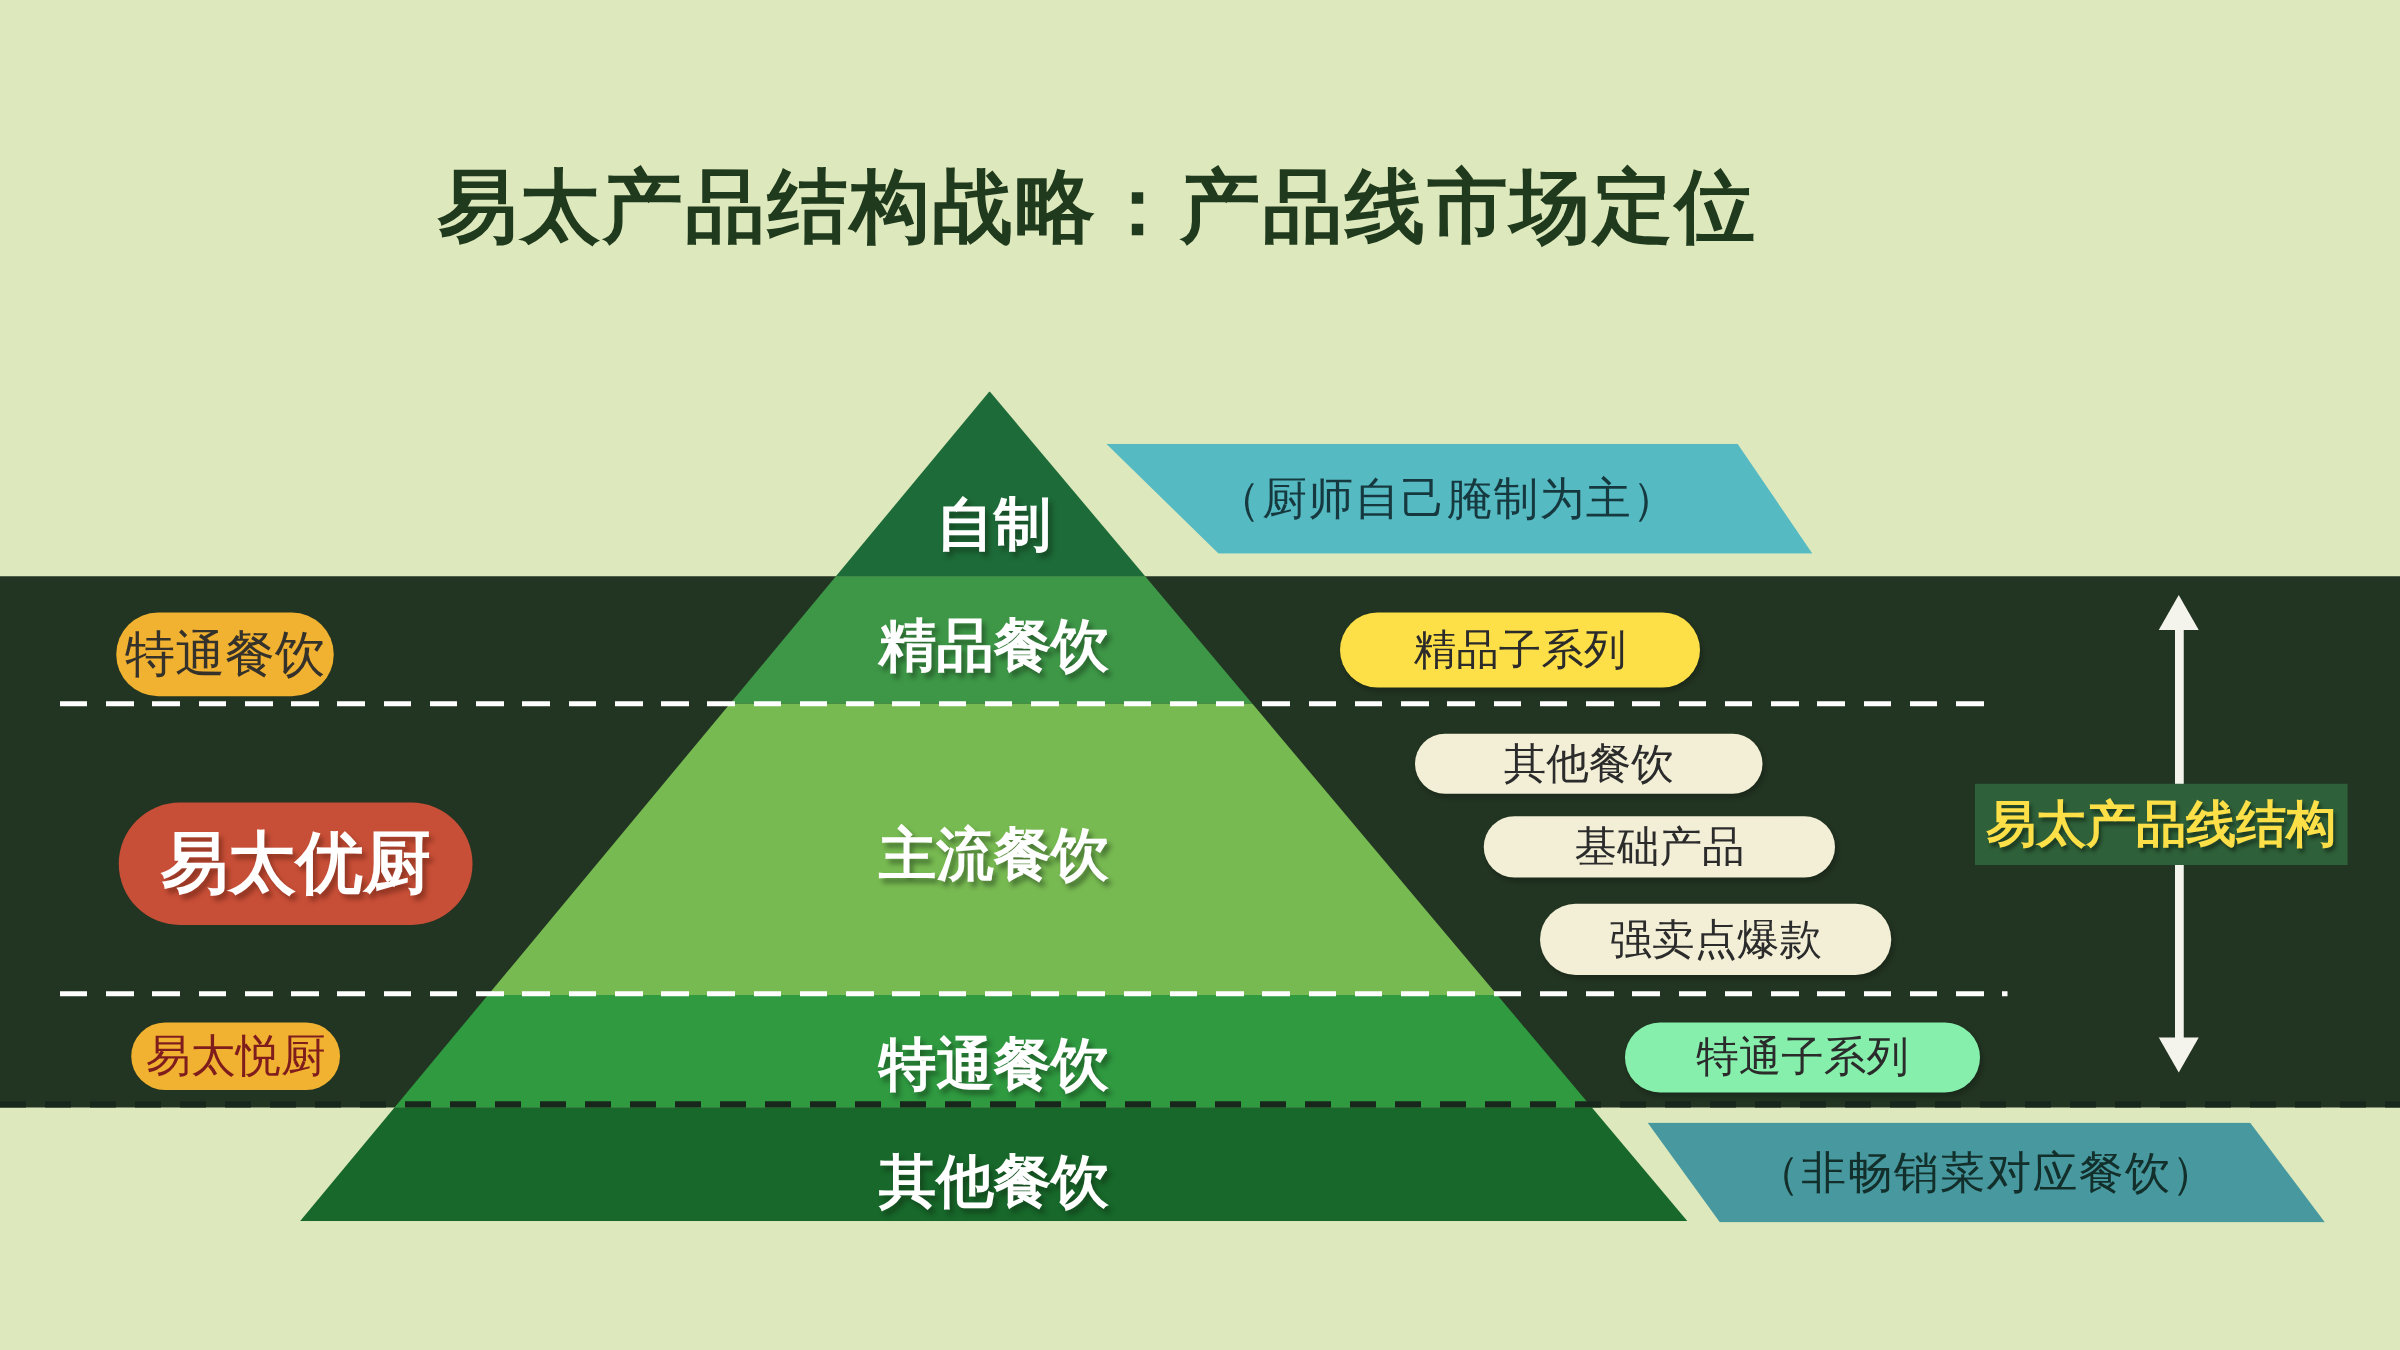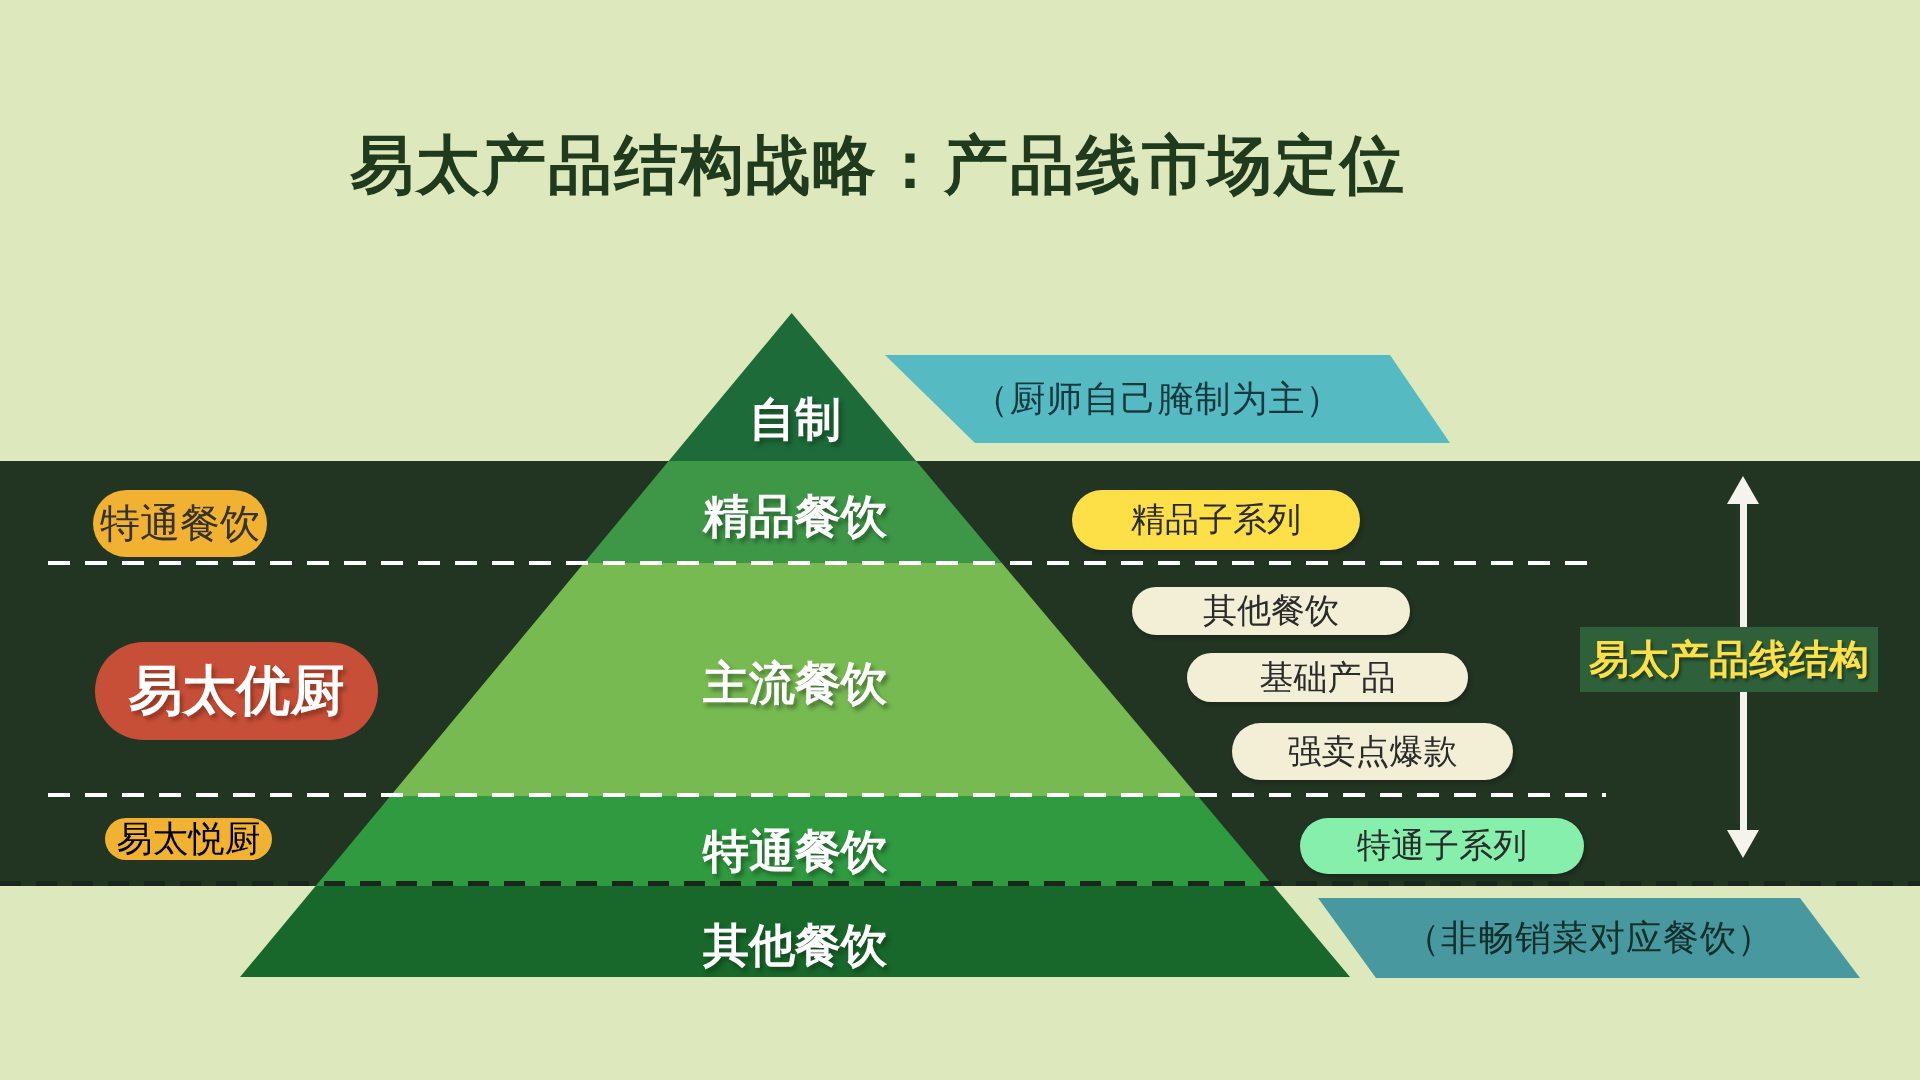--- a/index.html
+++ b/index.html
@@ -35,22 +35,22 @@
                clip-path:polygon(20px 0,525px 0,585px 88px,110px 88px);}
   .callout-bottom{left:1318px;top:898px;width:542px;height:80px;color:#122f2b;
                clip-path:polygon(0 0,482px 0,542px 80px,58px 80px);}
 
   .badge{position:absolute;display:flex;align-items:center;justify-content:center;}
   .badge-star{left:93px;top:490px;width:174px;height:67px;border-radius:34px;
               font-size:40px;color:#35322b;}
   .badge-you{left:95px;top:642px;width:283px;height:98px;border-radius:49px;
              font-size:54px;font-weight:800;color:#ffffff;
              text-shadow:3px 4px 4px rgba(60,15,5,.4);}
-  .badge-yue{left:105px;top:818px;width:167px;height:42px;border-radius:27px;
-             font-size:36px;color:#000000;text-align:center;}
+  .badge-yue{left:105px;top:818px;width:167px;height:54px;border-radius:27px;
+             font-size:36px;color:#7f1d1d;text-align:center;}
 
   .tag{position:absolute;display:flex;align-items:center;justify-content:center;
        font-size:34px;color:#2b2b2b;border-radius:30px;
        box-shadow:2px 3px 4px rgba(0,0,0,.22);}
   .tag0{left:1072px;top:490px;width:288px;height:60px;}
   .tag1{left:1132px;top:587px;width:278px;height:48px;}
   .tag2{left:1187px;top:653px;width:281px;height:49px;}
   .tag3{left:1232px;top:723px;width:281px;height:57px;}
   .tag4{left:1300px;top:818px;width:284px;height:56px;}
 

